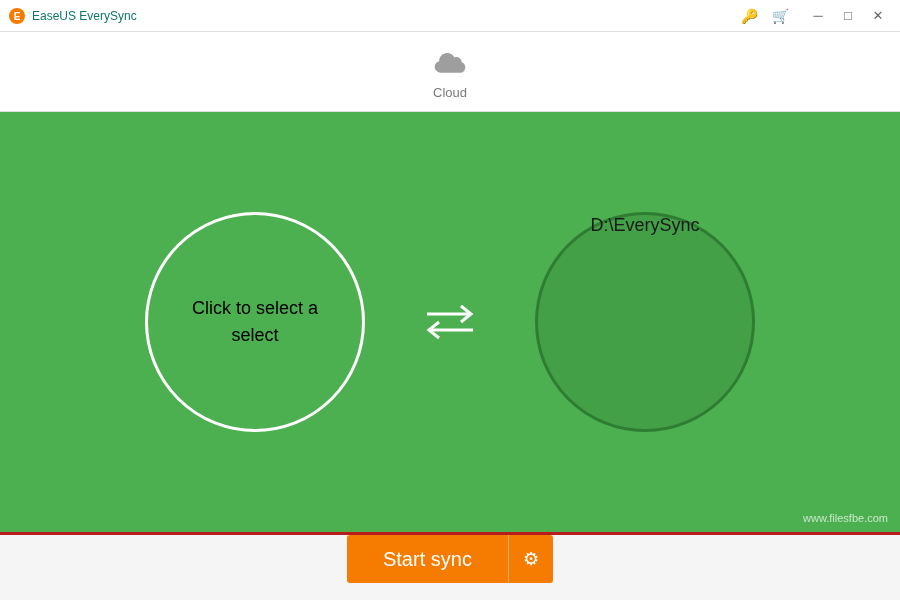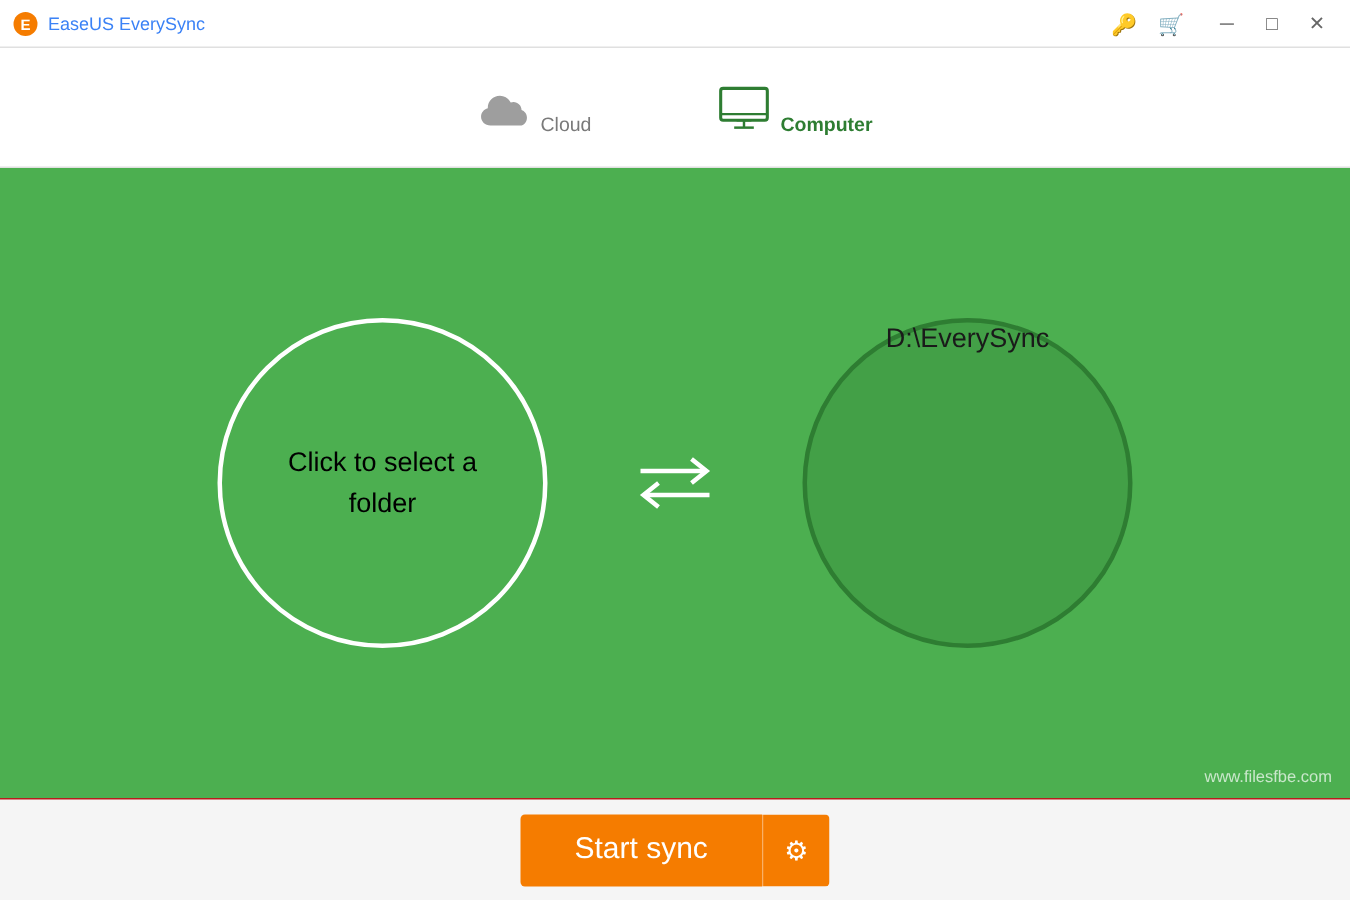--- a/index.html
+++ b/index.html
@@ -22,21 +22,21 @@
       padding: 0 8px;
       border-bottom: 1px solid #e0e0e0;
     }
     .title-bar-logo {
       width: 18px;
       height: 18px;
       margin-right: 6px;
     }
     .title-bar-title {
       font-size: 12px;
-      color: #3b82f6;
+      color: #0f766e;
       flex: 1;
     }
     .title-bar-controls {
       display: flex;
       gap: 2px;
     }
     .title-bar-btn {
       width: 28px;
       height: 22px;
       display: flex;
@@ -60,21 +60,22 @@
       background: #ffffff;
       height: 80px;
       display: flex;
       align-items: center;
       justify-content: center;
       gap: 60px;
       border-bottom: 1px solid #e0e0e0;
     }
     .tab-item {
       display: flex;
-      align-items: flex-end;
+      flex-direction: column;
+      align-items: center;
       gap: 6px;
       cursor: pointer;
       padding: 8px 12px;
     }
     .tab-item .tab-label {
       font-size: 13px;
       color: #7a7a7a;
     }
     .tab-item.active .tab-label {
       color: #2e7d32;
@@ -136,24 +137,24 @@
       justify-content: center;
       font-size: 36px;
       color: #ffffff;
     }
 
     
     .bottom-bar {
       background: #f5f5f5;
       height: 68px;
       display: flex;
-      align-items: center;
+      align-items: flex-start;
       justify-content: center;
       gap: 0;
-      border-top: 1px solid #b91c1c;
+      border-top: 3px solid #b91c1c;
     }
 
     .start-sync-btn {
       background: #f57c00;
       color: #ffffff;
       border: none;
       padding: 12px 36px;
       font-size: 20px;
       font-weight: 500;
       cursor: pointer;
@@ -219,38 +220,28 @@
 <div class="tab-bar">
 
   <div class="tab-item">
     <svg class="cloud-svg" viewBox="0 0 40 30" fill="none">
       <path d="M32 28H10C6 28 3 25 3 21.5C3 18.5 5 16 8 15.2C8 15.1 8 15 8 14.8C8 10 12 6 17 6C20.5 6 23.5 8 25 11C25.6 10.7 26.3 10.5 27 10.5C30.3 10.5 33 13.2 33 16.5C35.2 17.3 37 19.4 37 22C37 25.3 34.8 28 32 28Z" fill="#9e9e9e"></path>
     </svg>
     <span class="tab-label">Cloud</span>
   </div>
 
 
-  <div class="tab-item active">
-    <svg class="computer-svg" viewBox="0 0 44 36" fill="none">
-      <rect x="3" y="2" width="38" height="26" rx="2" stroke="#2e7d32" stroke-width="2.5" fill="none"></rect>
-      <line x1="3" y1="23" x2="41" y2="23" stroke="#2e7d32" stroke-width="2"></line>
-      <line x1="16" y1="28" x2="28" y2="28" stroke="#2e7d32" stroke-width="2"></line>
-      <line x1="22" y1="28" x2="22" y2="34" stroke="#2e7d32" stroke-width="2"></line>
-      <line x1="14" y1="34" x2="30" y2="34" stroke="#2e7d32" stroke-width="2"></line>
-    </svg>
-    <span class="tab-label">Computer</span>
-  </div>
 </div>
 
 <div class="main-area">
 
   <div class="circle-left">
     <div class="circle-left-text">
       <span>Click to select a</span><br>
-      <span>folder</span>
+      <span>select</span>
     </div>
   </div>
 
   <div class="arrow-container">
     <svg width="50" height="40" viewBox="0 0 50 40">
 
       <line x1="2" y1="12" x2="46" y2="12" stroke="white" stroke-width="3"></line>
       <polyline points="36,4 46,12 36,20" fill="none" stroke="white" stroke-width="3"></polyline>
 
       <line x1="48" y1="28" x2="4" y2="28" stroke="white" stroke-width="3"></line>

